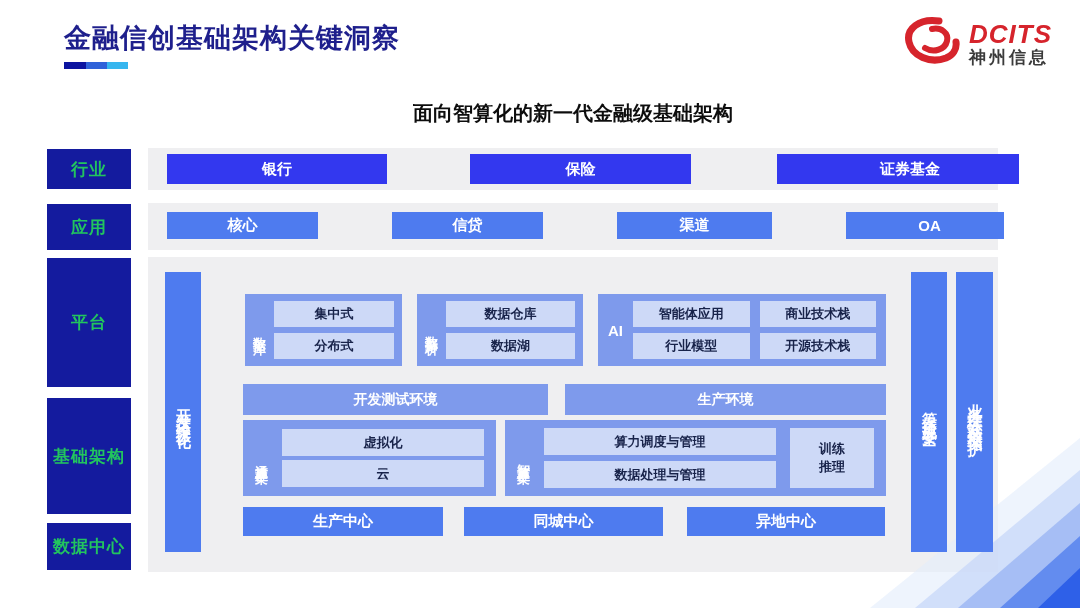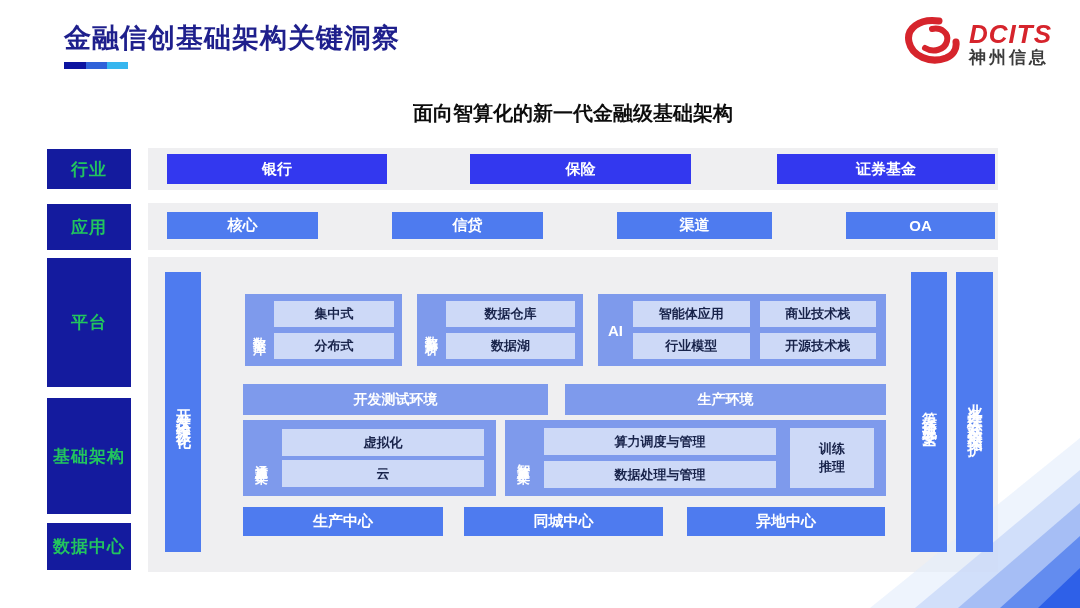--- a/index.html
+++ b/index.html
@@ -82,26 +82,26 @@
   </svg>
 
   <div class="abs lbl" style="top:149px;height:40px;">行业</div>
   <div class="abs lbl" style="top:204px;height:46px;">应用</div>
   <div class="abs lbl" style="top:258px;height:129px;">平台</div>
   <div class="abs lbl" style="top:398px;height:116px;">基础架构</div>
   <div class="abs lbl" style="top:523px;height:47px;">数据中心</div>
 
   <div class="abs box b1" style="left:167px;top:154px;width:220px;height:30px;">银行</div>
   <div class="abs box b1" style="left:470px;top:154px;width:221px;height:30px;">保险</div>
-  <div class="abs box b1" style="left:777px;top:154px;width:218px;height:30px;">证券基金</div>
+  <div class="abs box b1" style="left:777px;top:154px;width:218px;height:30px;padding-left:24px;">证券基金</div>
 
   <div class="abs box b2" style="left:167px;top:212px;width:151px;height:27px;">核心</div>
   <div class="abs box b2" style="left:392px;top:212px;width:151px;height:27px;">信贷</div>
   <div class="abs box b2" style="left:617px;top:212px;width:155px;height:27px;">渠道</div>
-  <div class="abs box b2" style="left:846px;top:212px;width:149px;height:27px;">OA</div>
+  <div class="abs box b2" style="left:846px;top:212px;width:149px;height:27px;padding-left:9px;">OA</div>
 
   <div class="abs vbar" style="left:165px;top:272px;width:36px;height:280px;">开发运维一体化</div>
   <div class="abs vbar" style="left:911px;top:272px;width:36px;height:280px;">等保合规安全</div>
   <div class="abs vbar" style="left:956px;top:272px;width:37px;height:280px;">业务连续性及数据保护</div>
 
   <div class="abs grp" style="left:245px;top:294px;width:157px;height:72px;padding:0 8px;gap:8px;">
     <span class="vlabel">数据库</span>
     <span class="col" style="gap:6px;flex:1;">
       <span class="inner" style="height:26px;">集中式</span>
       <span class="inner" style="height:26px;">分布式</span>

